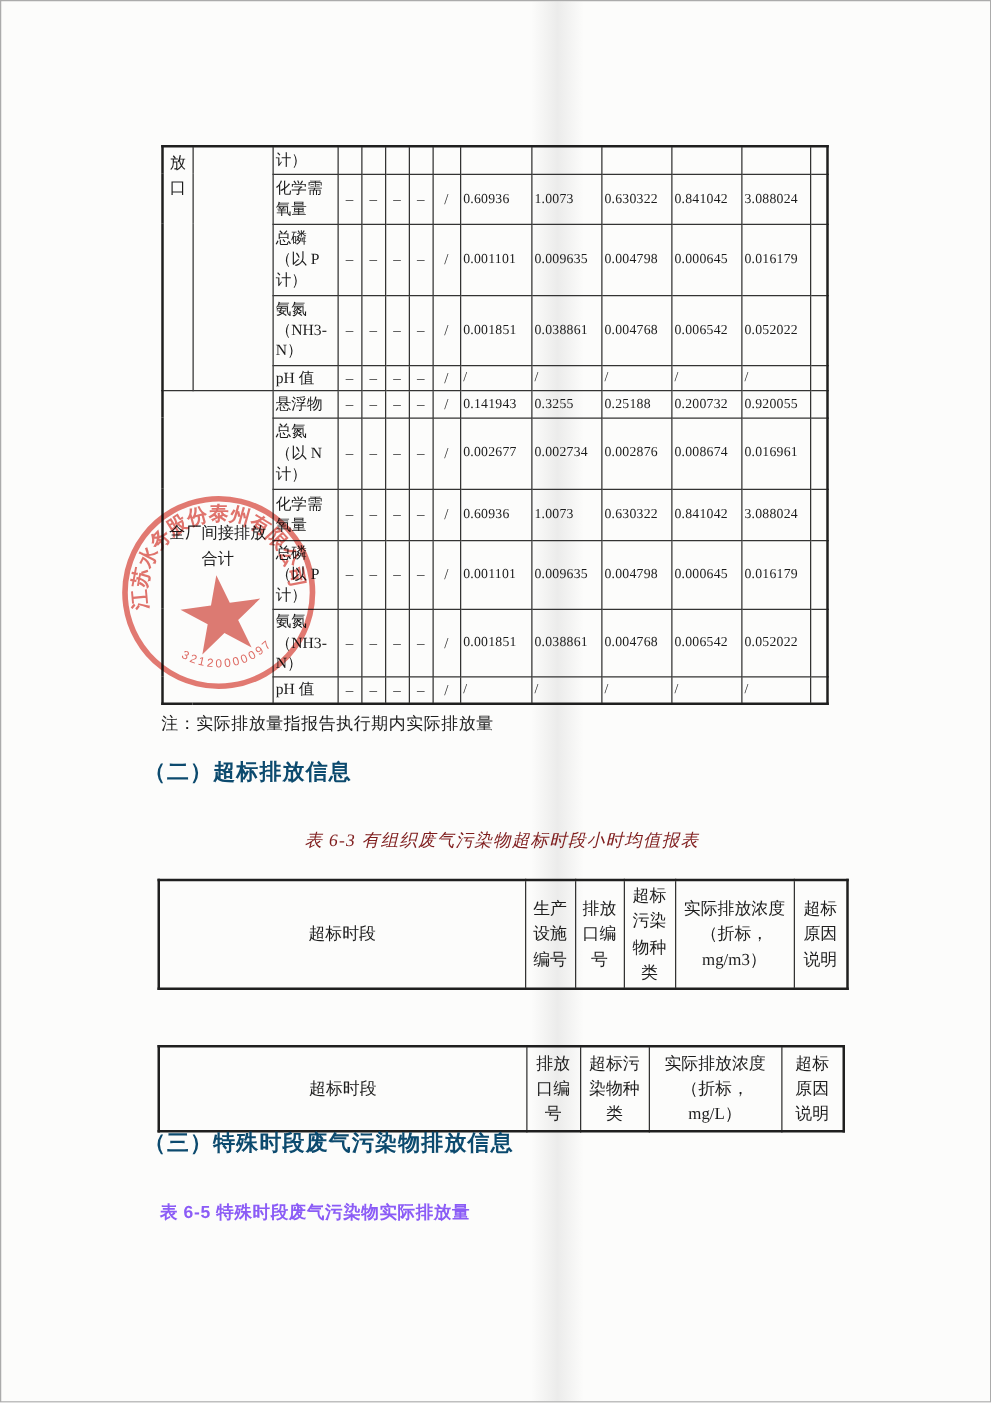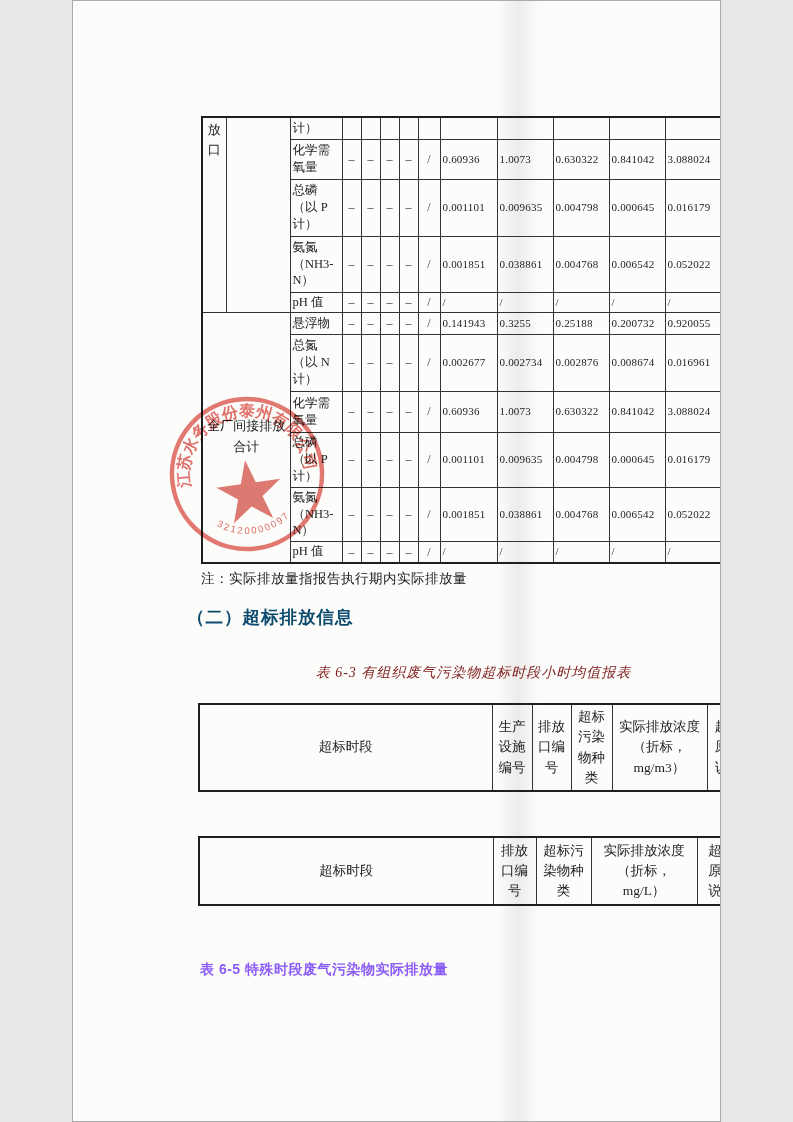--- a/index.html
+++ b/index.html
@@ -1,17 +1,17 @@
 <!DOCTYPE html>
 <html><head>
 <meta charset="utf-8">
 <style>
   html,body{margin:0;padding:0;background:#e8e8e8;}
   .page{
-    position:relative;width:649px;height:1122px;margin:0 auto;
+    position:relative;width:793px;height:1122px;margin:0 auto;
     background:#fcfcfb;border:1px solid #ababab;box-sizing:border-box;
     overflow:hidden;font-family:"Liberation Serif","DejaVu Serif",serif;color:#1c1c1c;
   }
   .scan-band{
     position:absolute;top:0;left:424px;width:42px;height:100%;
     background:linear-gradient(to right,rgba(150,150,150,0),rgba(150,150,150,0.16),rgba(150,150,150,0));
     pointer-events:none;
   }
   
   table{border-collapse:collapse;table-layout:fixed;}
@@ -334,16 +334,17 @@
           <td>实际排放浓度
 （折标，
 mg/L）</td>
           <td>超标
 原因
 说明</td>
         </tr>
       </tbody>
   </table>
 
+  <div class="heading h3">（三）特殊时段废气污染物排放信息</div>
 
   <div class="c65">表 6-5 特殊时段废气污染物实际排放量</div>
 
 </div>
 
 </body></html>

